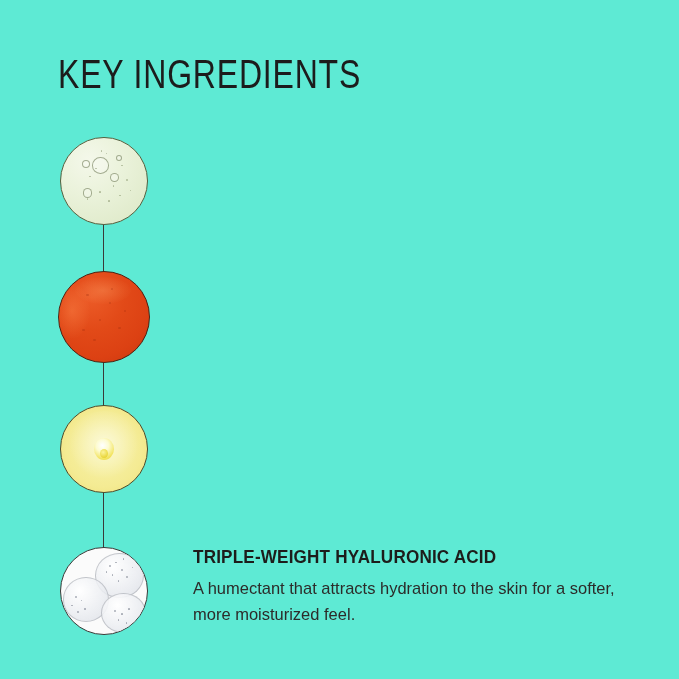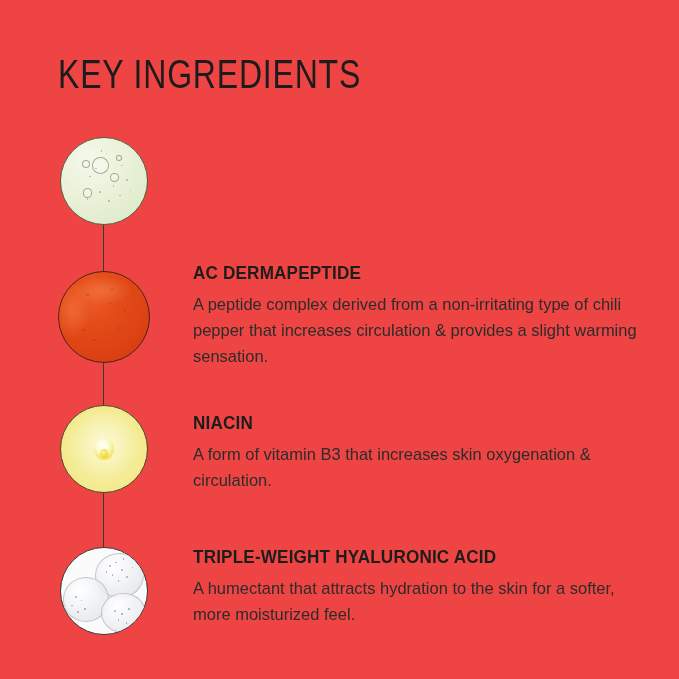--- a/index.html
+++ b/index.html
@@ -12,21 +12,21 @@
     height: 679px;
     background: #f2f1ef;
     font-family: "Liberation Sans", sans-serif;
     overflow: hidden;
   }
 
   #page {
     position: relative;
     width: 679px;
     height: 679px;
-    background: #ef4444;
+    background: #5eead4;
     box-sizing: border-box;
   }
 
   
   #page-title {
     position: absolute;
     left: 58px;
     top: 52px;
     font-family: "Liberation Sans", sans-serif;
     font-size: 40px;
@@ -297,29 +297,21 @@
       <span class="sparkle" style="left:78%;top:70%;width:2%;height:2%;"></span>
       <span class="sparkle" style="left:66%;top:83%;width:1.8%;height:1.8%;"></span>
       <span class="sparkle" style="left:75%;top:86%;width:1.8%;height:1.8%;"></span>
     </div>
 
   </div>
 
   <div id="ingredient-list">
 
 
-    <div class="ingredient-entry" id="entry-dermapeptide">
-      <div class="ingredient-name">AC DERMAPEPTIDE</div>
-      <div class="ingredient-desc">A peptide complex derived from a non-irritating type of chili pepper that increases circulation &amp; provides a slight warming sensation.</div>
-    </div>
-
-    <div class="ingredient-entry" id="entry-niacin">
-      <div class="ingredient-name">NIACIN</div>
-      <div class="ingredient-desc">A form of vitamin B3 that increases skin oxygenation &amp; circulation.</div>
-    </div>
+
 
     <div class="ingredient-entry" id="entry-hyaluronic">
       <div class="ingredient-name">TRIPLE-WEIGHT HYALURONIC ACID</div>
       <div class="ingredient-desc">A humectant that attracts hydration to the skin for a softer, more moisturized feel.</div>
     </div>
 
   </div>
 
 </div>
 

